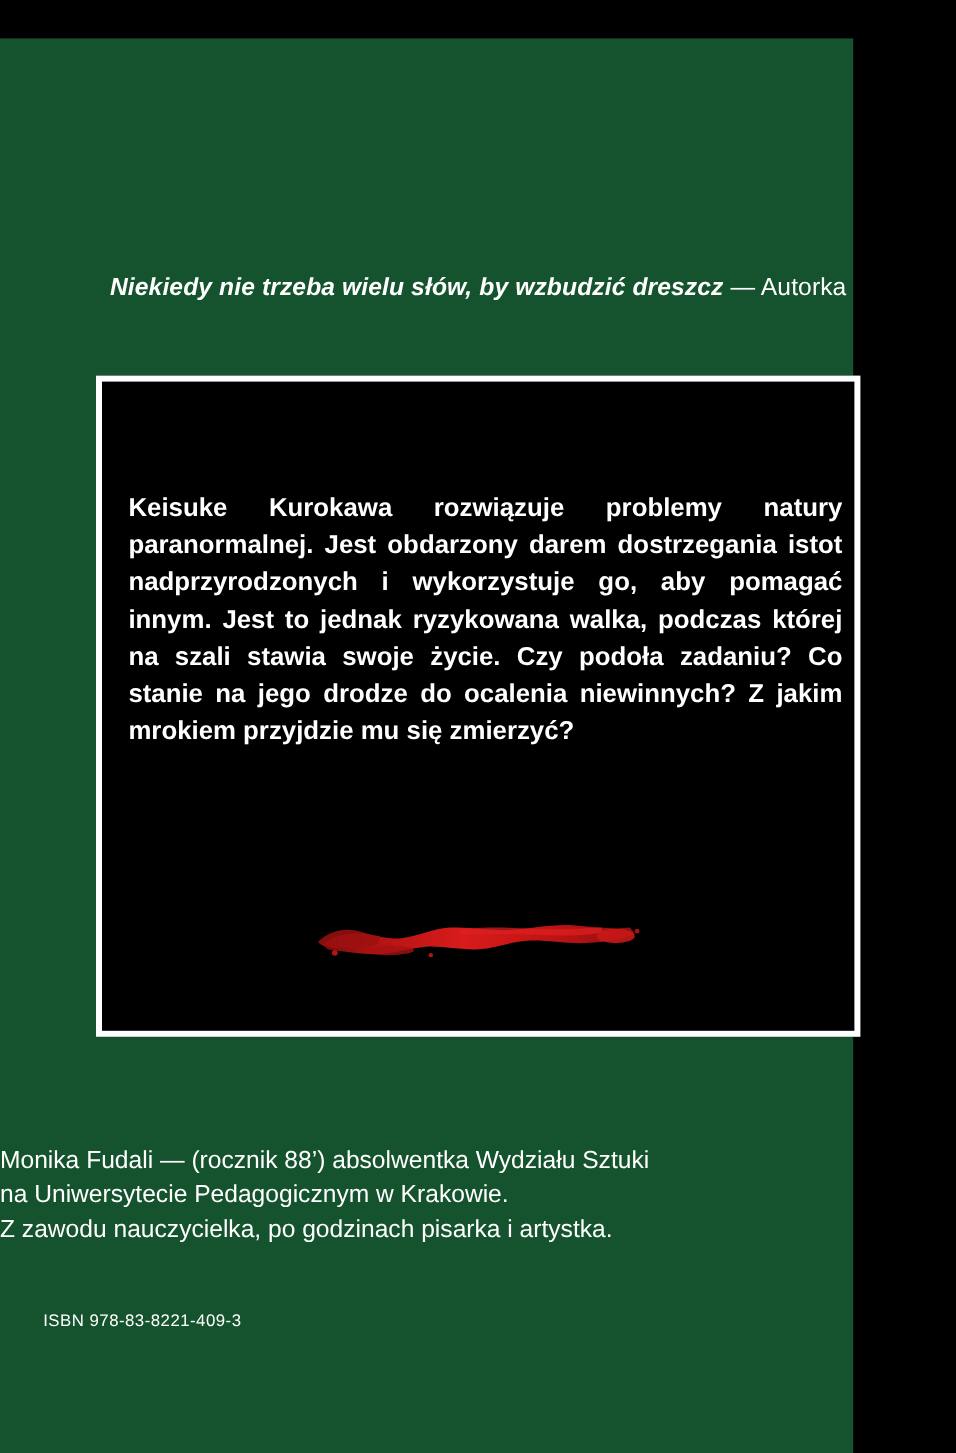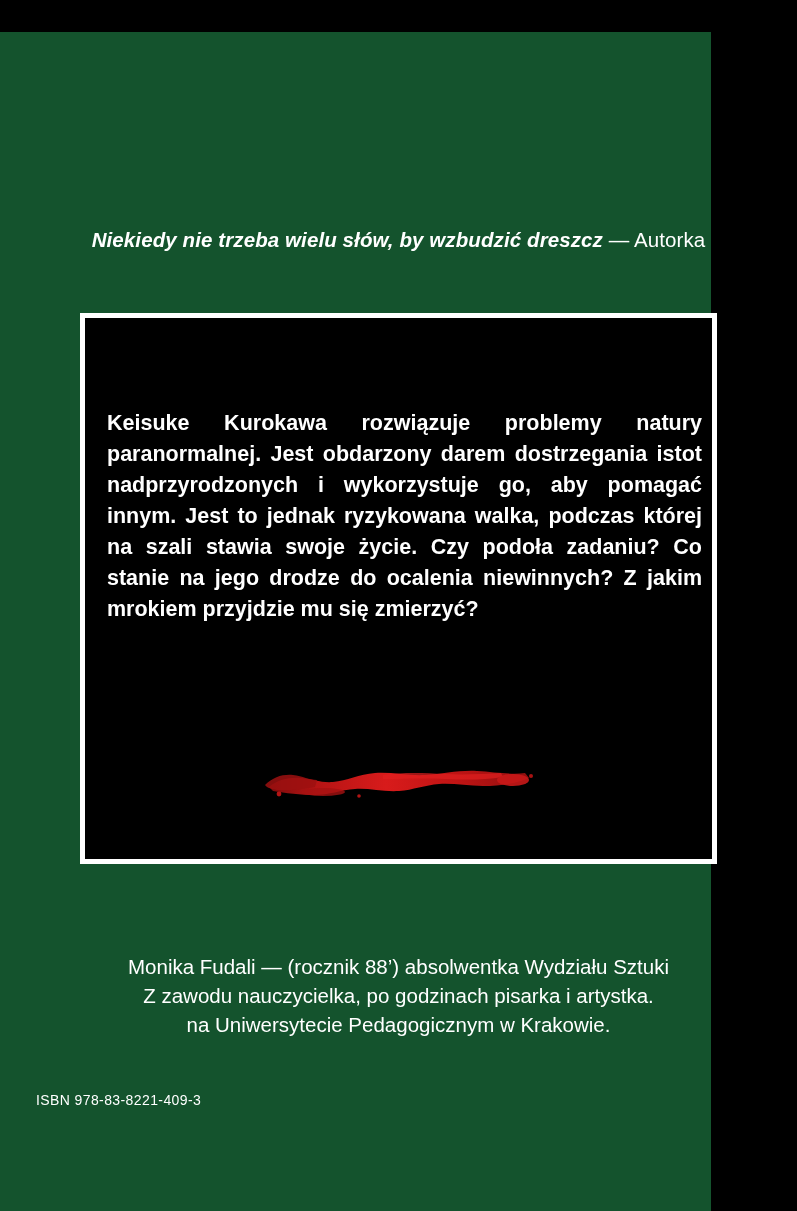--- a/index.html
+++ b/index.html
@@ -91,21 +91,20 @@
     width: 270px;
     height: 36px;
   }
 
   
   .author-bio {
     position: absolute;
     left: 0;
     top: 920px;
     width: 797px;
-    text-align: center;
     font-size: 20.5px;
     line-height: 29px;
   }
 
   
   .isbn {
     position: absolute;
     left: 0;
     top: 1060px;
     width: 797px;
@@ -147,19 +146,19 @@
           <circle cx="16" cy="29" r="2.4" fill="#b31414"></circle>
           <circle cx="96" cy="31" r="1.8" fill="#b31414"></circle>
           <circle cx="268" cy="11" r="2" fill="#a81212"></circle>
         </svg>
       </div>
     </div>
   </div>
 
   <div class="author-bio">
     <div>Monika Fudali — (rocznik 88’) absolwentka Wydziału Sztuki</div>
+    <div>na Uniwersytecie Pedagogicznym w Krakowie.</div>
     <div>Z zawodu nauczycielka, po godzinach pisarka i artystka.</div>
-    <div>na Uniwersytecie Pedagogicznym w Krakowie.</div>
   </div>
 
   <div class="isbn">ISBN 978-83-8221-409-3</div>
 
 </div>
 
 </body></html>

